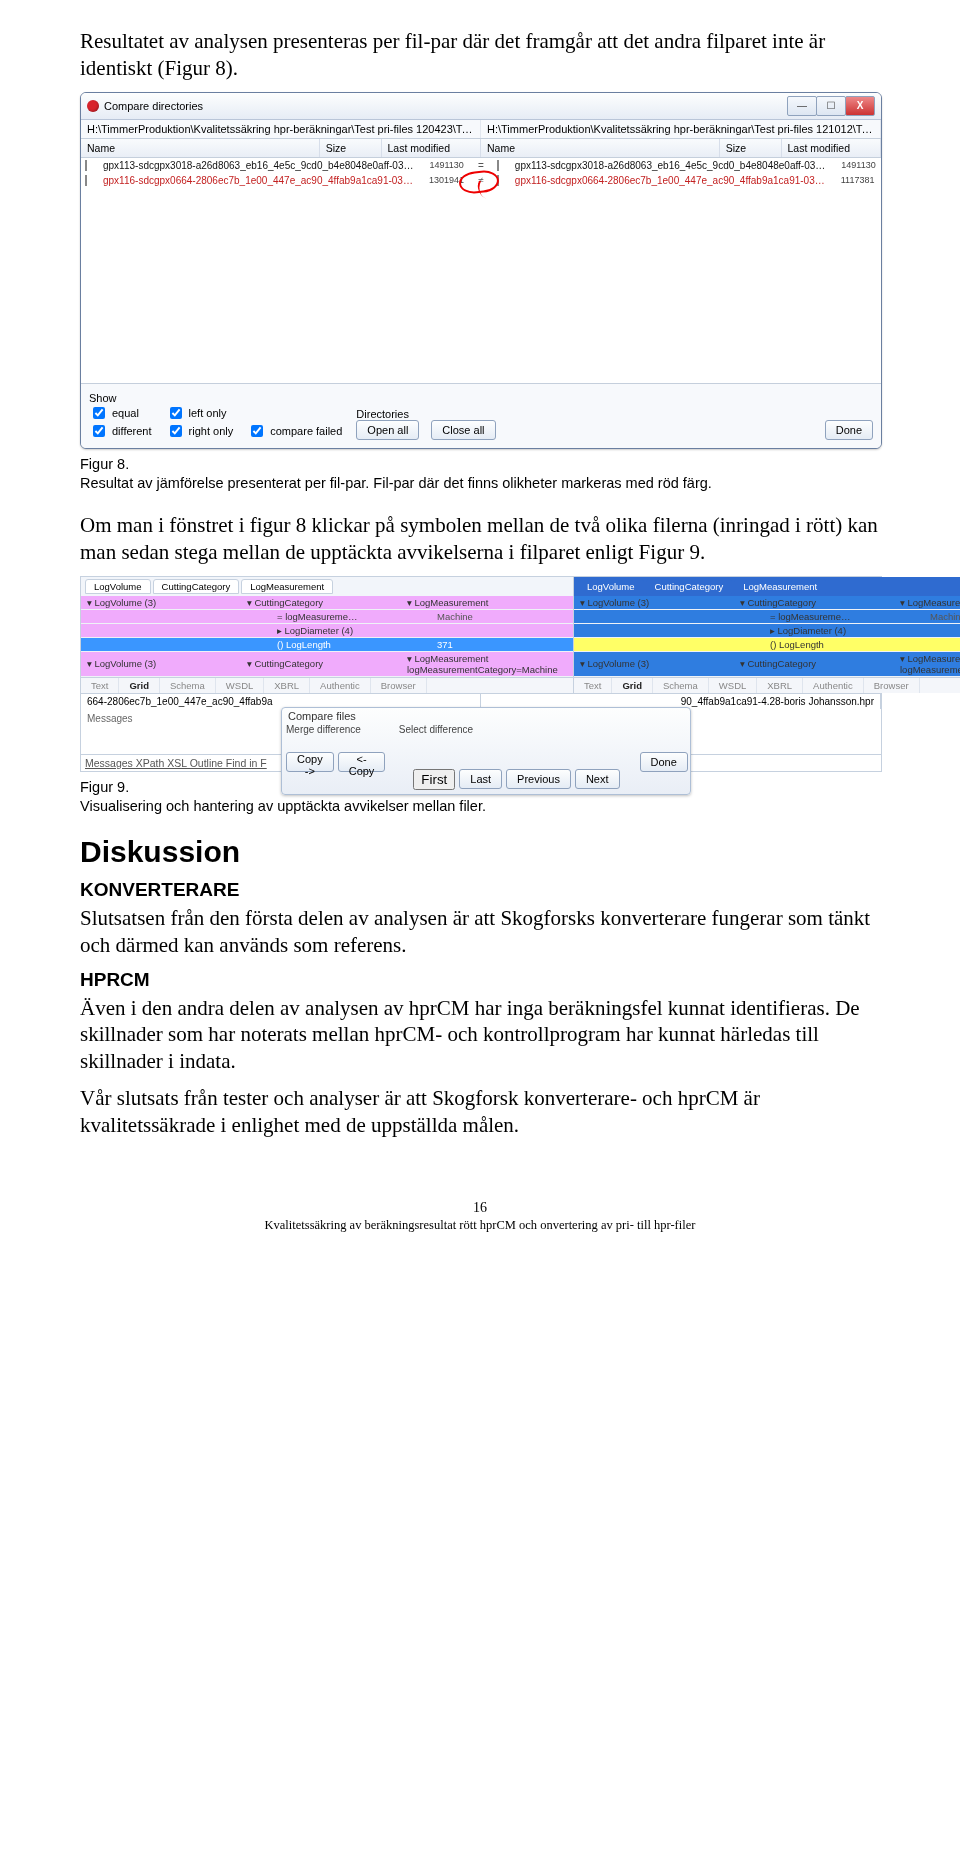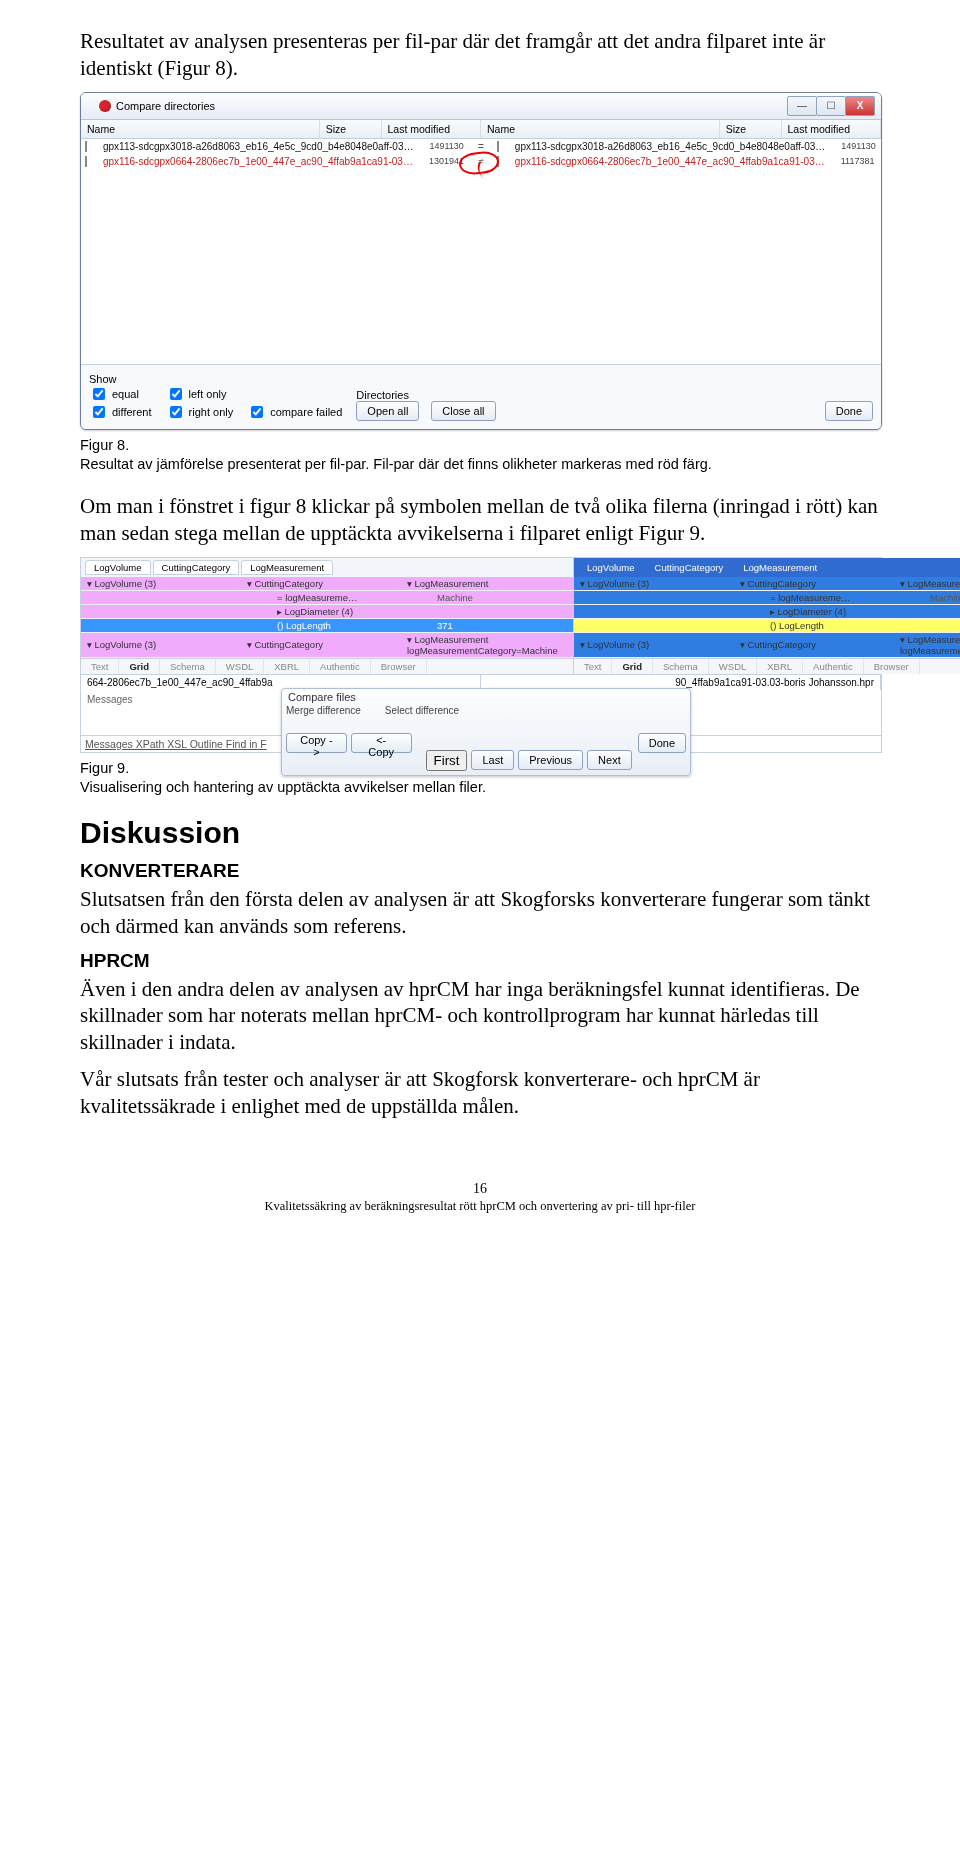--- a/index.html
+++ b/index.html
@@ -63,21 +63,20 @@
     align-items: center;
     justify-content: space-between;
     padding: 3px 6px;
     background: linear-gradient(#fdfefe, #e6ecf5);
     border-bottom: 1px solid #b9c5d8;
   }
   .win7-title .title-left {
     display: flex;
     align-items: center;
     gap: 5px;
-    margin-left: 12px;
   }
   .win7-title .title-left .circ {
     width: 12px; height: 12px;
     background: #d8242c;
     border-radius: 50%;
     box-shadow: inset -1px -1px 2px rgba(0,0,0,.25);
   }
   .win7-controls { display: flex; gap: 0; }
   .win7-controls .ctrl {
     width: 28px; height: 18px;
@@ -162,21 +161,21 @@
   .xs-filebar{display:flex;background:#fff;border-top:1px solid #c6d1df;font-size:10px;}
   .xs-filebar .half{flex:1;padding:2px 6px;border-right:1px solid #c6d1df;white-space:nowrap;overflow:hidden;text-overflow:ellipsis;}
   .xs-toolbar{
     width:400px; margin:2px auto 0 200px;
     border:1px solid #aebfd6; border-radius:4px; background:linear-gradient(#fdfefe,#e9eef6);
     padding:2px 4px 4px;
     box-shadow:0 1px 3px rgba(0,0,0,.25);
     position:relative; top:-2px;
   }
   .xs-toolbar .tb-title{font-size:11px;color:#333;padding:0 2px 2px;}
-  .xs-toolbar .tb-row{display:flex;gap:6px;align-items:center;}
+  .xs-toolbar .tb-row{display:flex;gap:20px;align-items:center;}
   .xs-toolbar .tb-group{display:flex;gap:4px;align-items:center;}
   .xs-toolbar .tb-lbl{font-size:10px;color:#444;}
   .xs-msgs{padding:4px 6px;color:#666;font-size:10px;}
   .xs-bottomtabs{display:flex;font-size:10.5px;color:#555;padding:2px 4px;gap:14px;border-top:1px solid #c6d1df;text-decoration:underline;}
 </style>
 </head>
 <body>
 
 <div class="page">
 
@@ -188,20 +187,24 @@
         <div class="circ"></div>
         <span>Compare directories</span>
       </div>
       <div class="win7-controls">
         <div class="ctrl">—</div>
         <div class="ctrl">☐</div>
         <div class="ctrl close">X</div>
       </div>
     </div>
 
+    <div class="cd-paths">
+      <div class="pth">H:\TimmerProduktion\Kvalitetssäkring hpr-beräkningar\Test pri-files 120423\Test</div>
+      <div class="pth">H:\TimmerProduktion\Kvalitetssäkring hpr-beräkningar\Test pri-files 121012\Test</div>
+    </div>
 
     <div class="cd-headers">
       <div class="col name">Name</div>
       <div class="col size">Size</div>
       <div class="col lm">Last modified</div>
       <div class="col name">Name</div>
       <div class="col size">Size</div>
       <div class="col lm">Last modified</div>
     </div>
 
@@ -366,21 +369,21 @@
           <div class="xs-btab">WSDL</div>
           <div class="xs-btab">XBRL</div>
           <div class="xs-btab">Authentic</div>
           <div class="xs-btab">Browser</div>
         </div>
       </div>
     </div>
 
     <div class="xs-filebar">
       <div class="half">664-2806ec7b_1e00_447e_ac90_4ffab9a</div>
-      <div class="half" style="text-align:right;">90_4ffab9a1ca91-03.03-boris Johansson.hpr</div>
+      <div class="half" style="text-align:right;">90_4ffab9a1ca91-4.28-boris Johansson.hpr</div>
     </div>
 
     <div style="position:relative;">
       <div class="xs-msgs">Messages</div>
 
       <div class="xs-toolbar" style="position:absolute;top:-4px;">
         <div class="tb-title">Compare files</div>
         <div class="tb-row">
           <div class="tb-group">
             <span class="tb-lbl">Merge difference</span>

